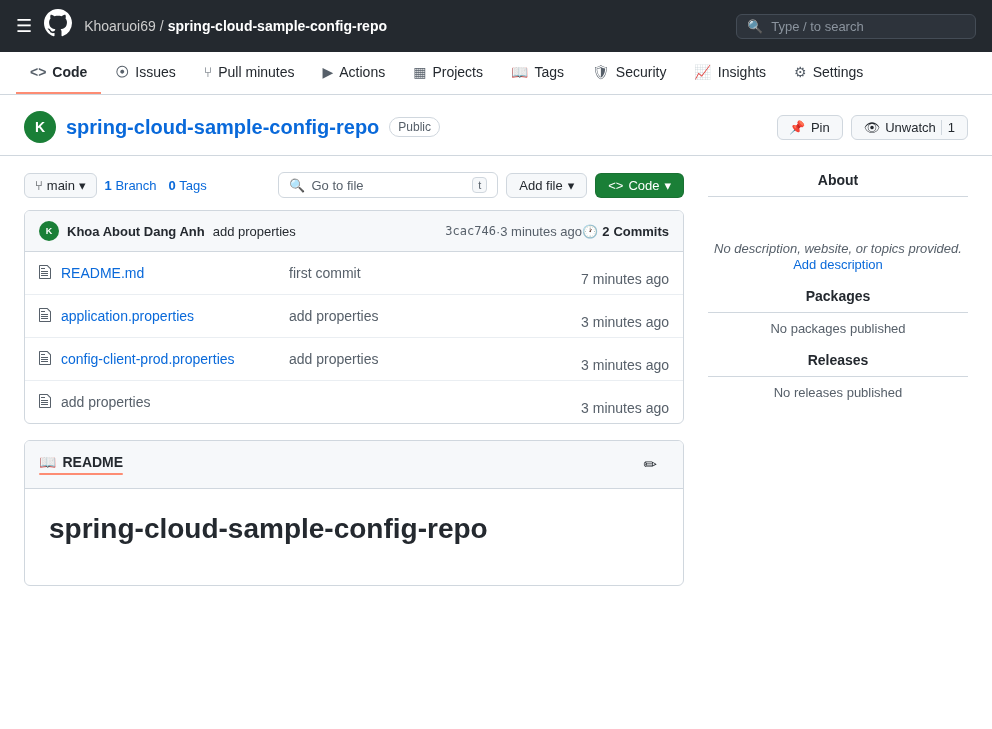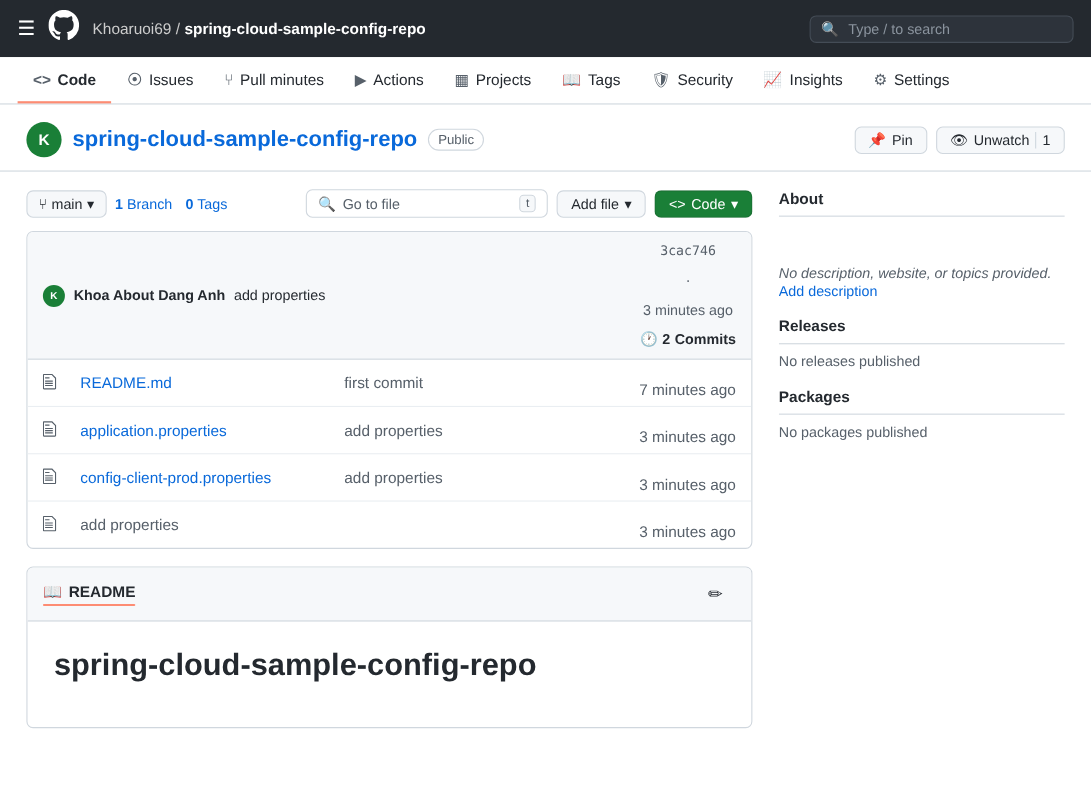--- a/index.html
+++ b/index.html
@@ -169,32 +169,32 @@
     .commit-info-left { display: flex; align-items: center; gap: 8px; }
     .commit-avatar {
       width: 20px; height: 20px;
       border-radius: 50%;
       background: #1a7f37;
       display: flex; align-items: center; justify-content: center;
       color: #fff; font-weight: 700; font-size: 9px;
     }
     .commit-info-left .author { font-weight: 600; color: #24292f; }
     .commit-info-left .message { color: #24292f; }
-    .commit-info-right { display: flex; align-items: center; gap: 12px; color: #57606a; flex-direction: column; }
+    .commit-info-right { display: flex; align-items: center; color: #57606a; }
     .commit-info-right .hash { color: #57606a; font-family: monospace; font-size: 12px; }
     .commit-info-right .time { font-size: 13px; }
     .commits-link { display: flex; align-items: center; gap: 4px; color: #24292f; font-weight: 600; font-size: 13px; text-decoration: none; }
 
     .file-row {
       display: flex;
       align-items: center;
       padding: 7px 14px;
       border-bottom: 1px solid #eaeef2;
       font-size: 14px;
-      gap: 20px;
+      gap: 8px;
     }
     .file-row:last-child { border-bottom: none; }
     .file-icon { color: #57606a; font-size: 14px; flex-shrink: 0; }
     .file-name { color: #0969da; text-decoration: none; width: 220px; }
     .file-commit { color: #57606a; flex: 1; }
     .file-time { color: #57606a; margin-left: auto; white-space: nowrap; margin-top: 12px; }
 
     
     .readme-section {
       border: 1px solid #d0d7de;
@@ -247,20 +247,21 @@
       margin-bottom: 4px;
     }
 
     .no-desc { color: #57606a; font-size: 13px; font-style: italic; margin-top: 44px; }
     .add-desc { color: #0969da; font-size: 13px; text-decoration: none; cursor: pointer; }
 
     
     .right-partial {
       position: relative;
       overflow: hidden;
+      text-align: center;
     }
   </style>
 </head>
 <body>
 
 <nav class="navbar">
   <span class="navbar-hamburger">☰</span>
   <span class="navbar-logo">
     <svg height="28" viewBox="0 0 16 16" width="28" fill="white">
       <path d="M8 0C3.58 0 0 3.58 0 8c0 3.54 2.29 6.53 5.47 7.59.4.07.55-.17.55-.38 0-.19-.01-.82-.01-1.49-2.01.37-2.53-.49-2.69-.94-.09-.23-.48-.94-.82-1.13-.28-.15-.68-.52-.01-.53.63-.01 1.08.58 1.23.82.72 1.21 1.87.87 2.33.66.07-.52.28-.87.51-1.07-1.78-.2-3.64-.89-3.64-3.95 0-.87.31-1.59.82-2.15-.08-.2-.36-1.02.08-2.12 0 0 .67-.21 2.2.82.64-.18 1.32-.27 2-.27.68 0 1.36.09 2 .27 1.53-1.04 2.2-.82 2.2-.82.44 1.1.16 1.92.08 2.12.51.56.82 1.27.82 2.15 0 3.07-1.87 3.75-3.65 3.95.29.25.54.73.54 1.48 0 1.07-.01 1.93-.01 2.2 0 .21.15.46.55.38A8.013 8.013 0 0016 8c0-4.42-3.58-8-8-8z"></path>
@@ -453,22 +454,22 @@
 
   </div>
 
   <div class="content-right right-partial">
     <div class="sidebar-section">
       <h3>About</h3>
       <p class="no-desc">No description, website, or topics provided.</p>
       <a class="add-desc" href="#">Add description</a>
     </div>
     <div class="sidebar-section">
+      <h3>Packages</h3>
+      <p class="sidebar-item">No packages published</p>
+    </div>
+    <div class="sidebar-section">
       <h3>Releases</h3>
       <p class="sidebar-item">No releases published</p>
     </div>
-    <div class="sidebar-section">
-      <h3>Packages</h3>
-      <p class="sidebar-item">No packages published</p>
-    </div>
   </div>
 
 </div>
 
 </body></html>

